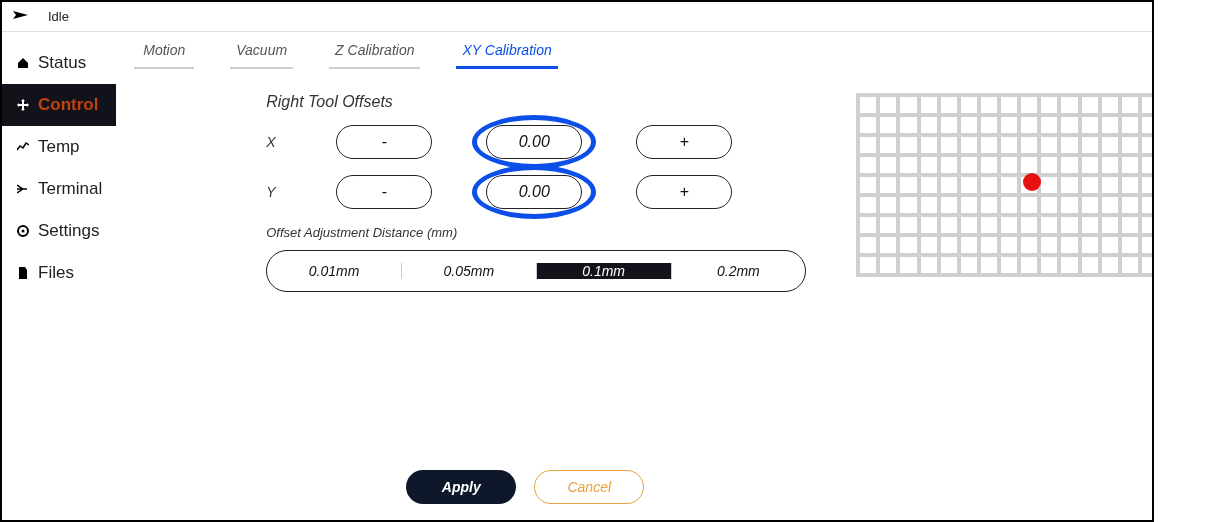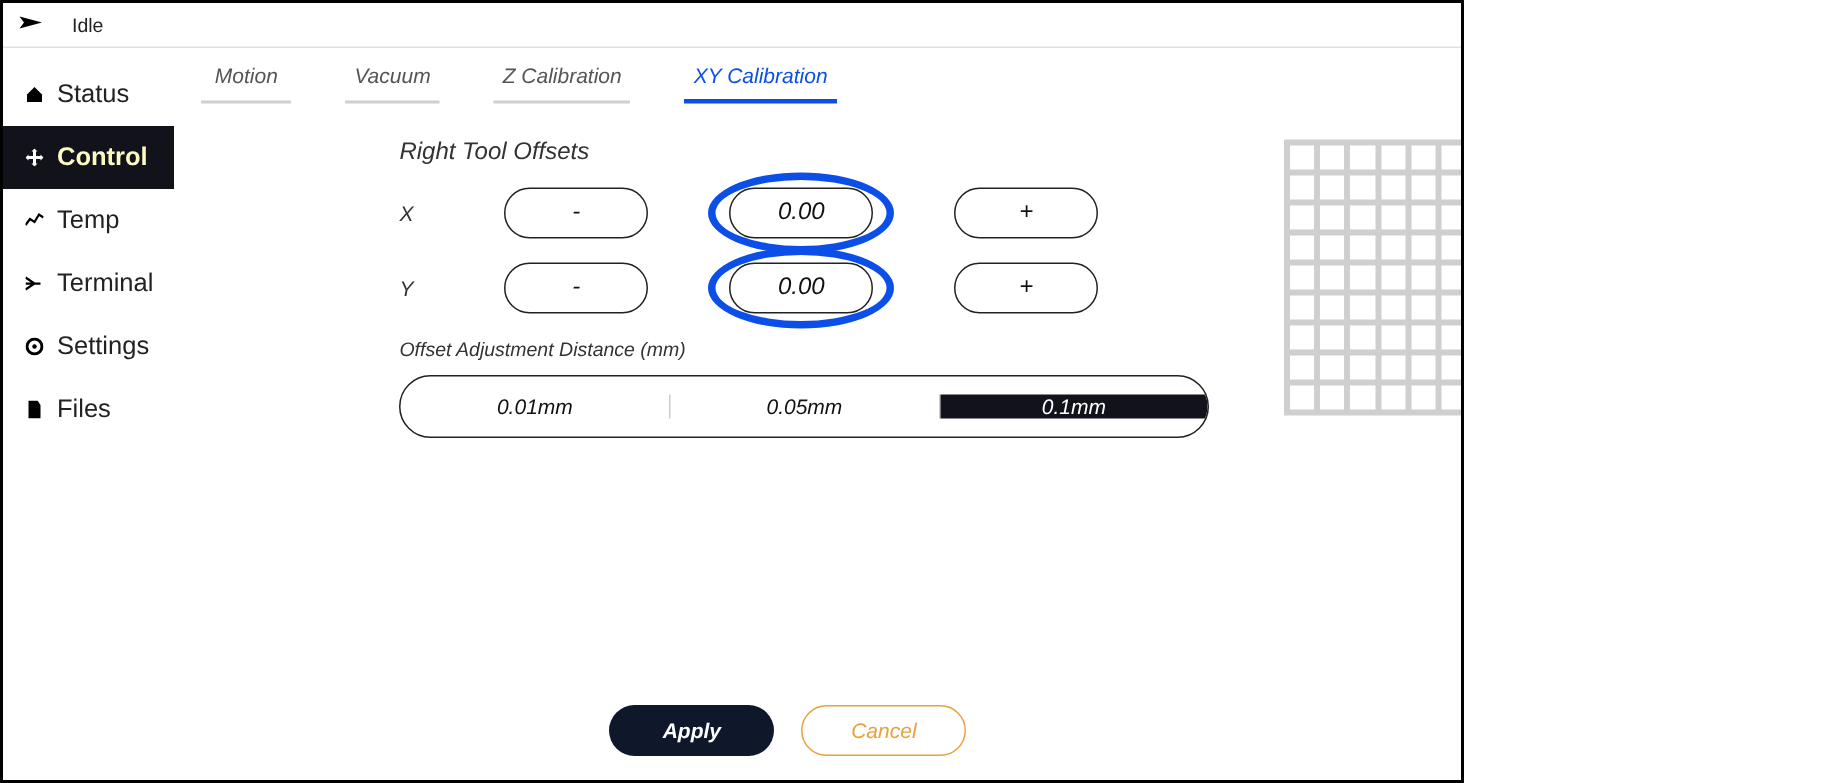--- a/index.html
+++ b/index.html
@@ -1,30 +1,30 @@
 <!DOCTYPE html>
 <html><head>
 <meta charset="utf-8">
 <style>
   * { box-sizing: border-box; margin: 0; padding: 0; }
   html, body { width: 1222px; height: 522px; font-family: -apple-system, BlinkMacSystemFont, "Segoe UI", Arial, sans-serif; font-size: 14px; color: #111; background: #fff; }
-  .frame { border: 2px solid #000; width: 976px; height: 522px; position: relative; overflow: hidden; }
+  .frame { border: 2px solid #000; width: 1154px; height: 522px; position: relative; overflow: hidden; }
 
   
   .topbar { height: 30px; border-bottom: 1px solid #e0e0e0; display: flex; align-items: center; padding: 0 10px; gap: 18px; }
   .logo { display: inline-block; }
   .status-text { font-size: 13px; color: #222; }
 
   .body { display: flex; height: calc(100% - 30px); }
 
   
   .sidebar { width: 140px; padding-top: 10px; }
   .sidebar-item { display: flex; align-items: center; gap: 8px; padding: 11px 14px; font-size: 17px; color: #222; cursor: pointer; }
   .sidebar-item .icon { width: 14px; height: 14px; display: inline-flex; align-items: center; justify-content: center; }
-  .sidebar-item.active { background: #12131a; color: #fef9c3; font-weight: 600; }
+  .sidebar-item.active { background: #12131a; color: #c2410c; font-weight: 600; }
 
   
   .main { flex: 1; display: flex; flex-direction: column; padding: 0 10px 0 10px; position: relative; font-style: italic; }
 
   
   .tabs { display: flex; gap: 36px; padding: 10px 8px 0 8px; }
   .tab { font-size: 14px; color: #555; padding: 0 6px 8px 6px; border-bottom: 2px solid #d0d0d0; cursor: pointer; min-width: 60px; text-align: center; }
   .tab.active { color: #0b4fe8; border-bottom: 3px solid #0b4fe8; font-weight: 500; }
 
   
@@ -155,20 +155,21 @@
               <div class="highlight-ellipse"></div>
             </div>
             <div class="pill">+</div>
           </div>
 
           <div class="dist-label">Offset Adjustment Distance (mm)</div>
           <div class="seg">
             <div class="seg-btn">0.01mm</div>
             <div class="seg-btn">0.05mm</div>
             <div class="seg-btn active">0.1mm</div>
+            <div class="seg-btn">0.2mm</div>
           </div>
         </div>
 
         <div class="grid-panel">
           <div class="grid-inner" id="grid-inner">
               <div class="grid-cell"></div>
               <div class="grid-cell"></div>
               <div class="grid-cell"></div>
               <div class="grid-cell"></div>
               <div class="grid-cell"></div>

